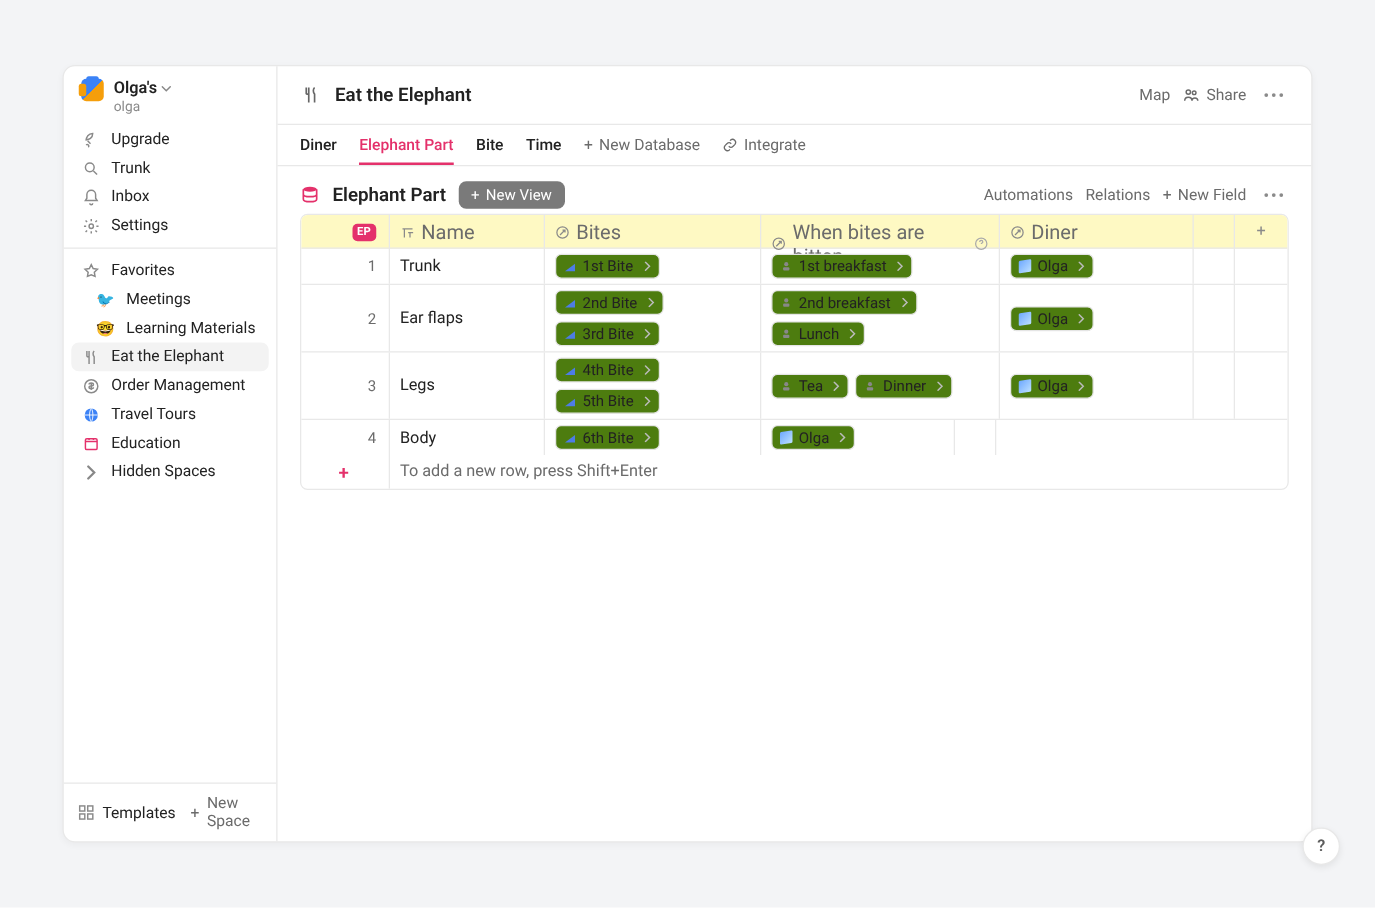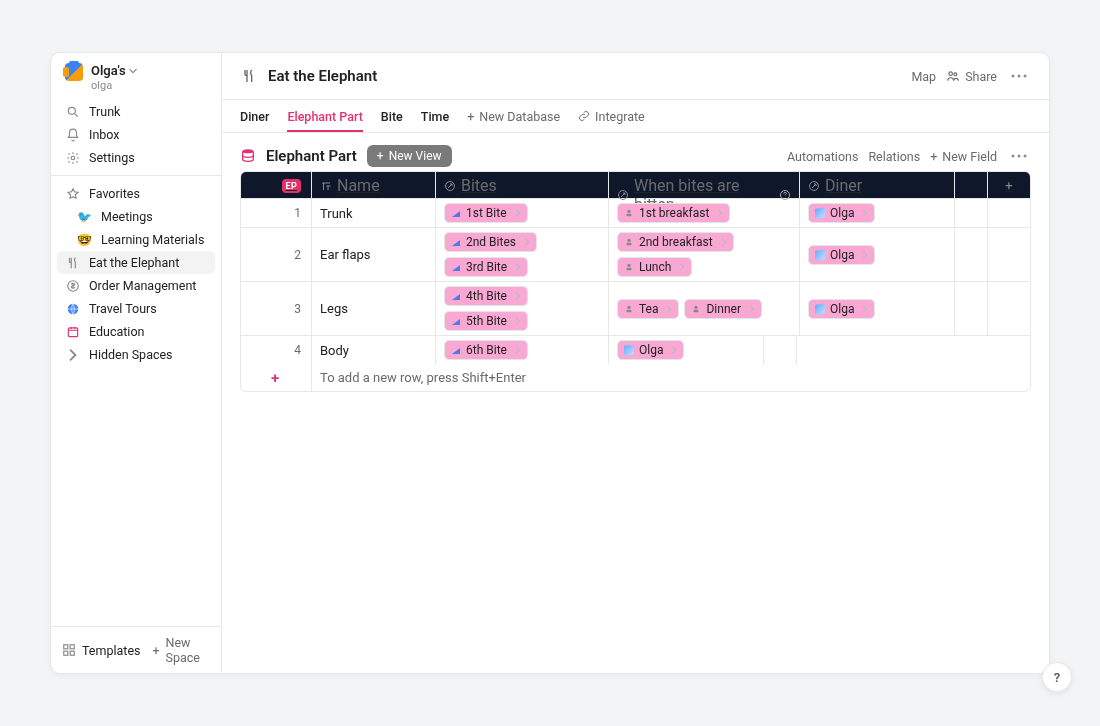--- a/index.html
+++ b/index.html
@@ -146,21 +146,21 @@
 
   
   .table {
     margin: 0 18px 0 18px;
     border:1px solid var(--border);
     border-radius:6px;
     overflow:hidden;
   }
   .row { display:flex; align-items:stretch; min-height:27px; border-bottom:1px solid var(--border);}
   .row:last-child { border-bottom:none;}
-  .row.header { background:#0f172a; height:27px;text-decoration:underline;}
+  .row.header { background:#fef9c3; height:27px;}
   .cell {
     border-right:1px solid var(--border);
     padding: 4px 8px;
     display:flex; align-items:center;
     gap:5px;
     min-height:27px;
     flex-wrap:wrap;
   }
   .cell:last-child { border-right:none;}
   .col-idx { width:71px; justify-content:flex-end; color:var(--text-muted2); font-size:12px; padding-right:10px;}
@@ -180,21 +180,21 @@
     letter-spacing:0.3px;
   }
   .help-icon { width:12px;height:12px; color:#aaa; margin-left:3px;}
 
   .chip {
     display:inline-flex; align-items:center; gap:5px;
     border:1px solid var(--chip-border);
     border-radius:5px;
     padding: 2px 5px 2px 6px;
     font-size:12px;
-    background:#f9a8d4;
+    background:#4d7c0f;
     cursor:pointer;
     white-space:nowrap;
   }
   .chip .glyph { width:10px; height:10px; display:inline-flex;}
   .chip .chev { color:#bbb; margin-left:2px;}
 
   .glyph-bite svg { fill:#4d7ce6; }
   .glyph-meal svg { fill:#888; }
   .glyph-diner { width:10px;height:10px; background:linear-gradient(135deg,#6ea8ff,#bde0ff); border-radius:1px; transform:skewY(-8deg);}
   .addrow-icon { color: var(--accent); font-size:15px; font-weight:600; display:flex; justify-content:center;}
@@ -230,20 +230,30 @@
             <svg viewBox="0 0 10 10">
                 <path d="M1 3l4 4 4-4" stroke="#888" stroke-width="1.5" fill="none" stroke-linecap="round"></path>
               </svg>
           </span>
         </div>
         <div class="ws-sub">olga</div>
       </div>
     </div>
 
     <div class="nav-group bordered">
+      <div class="nav-item">
+        <span class="nav-icon">
+            <svg width="14" height="14" viewBox="0 0 24 24" fill="none" stroke="currentColor" stroke-width="2">
+              <path d="M5 13c0-5 3-10 9-10 0 6-5 9-10 9"></path>
+              <path d="M7 13l4 4"></path>
+              <path d="M5 19c1-1 2-1 3 0s1 2 0 3"></path>
+            </svg>
+          </span>
+        <span>Upgrade</span>
+      </div>
       <div class="nav-item">
         <span class="nav-icon">
             <svg width="14" height="14" viewBox="0 0 24 24" fill="none" stroke="currentColor" stroke-width="2">
               <circle cx="10" cy="10" r="6"></circle>
               <path d="M20 20l-5-5"></path>
             </svg>
           </span>
         <span>Trunk</span>
       </div>
       <div class="nav-item">
@@ -540,21 +550,21 @@
           <div class="row">
     <div class="cell col-idx">2</div>
     <div class="cell col-name">Ear flaps</div>
     <div class="cell col-bites">
               <span class="chip">
     <span class="glyph glyph-bite">
                   <svg viewBox="0 0 10 10" width="10" height="10">
                     <path d="M1 9 L9 9 L9 3 Z"></path>
                   </svg>
                 </span>
-    <span class="chip-label">2nd Bites</span>
+    <span class="chip-label">2nd Bite</span>
     <span class="chev">
       <svg width="8" height="8" viewBox="0 0 10 10">
                     <path d="M3 1l4 4-4 4" stroke="#bbb" stroke-width="1.5" fill="none" stroke-linecap="round"></path>
                   </svg>
     </span>
   </span>
               <span class="chip">
     <span class="glyph glyph-bite">
                   <svg viewBox="0 0 10 10" width="10" height="10">
                     <path d="M1 9 L9 9 L9 3 Z"></path>

